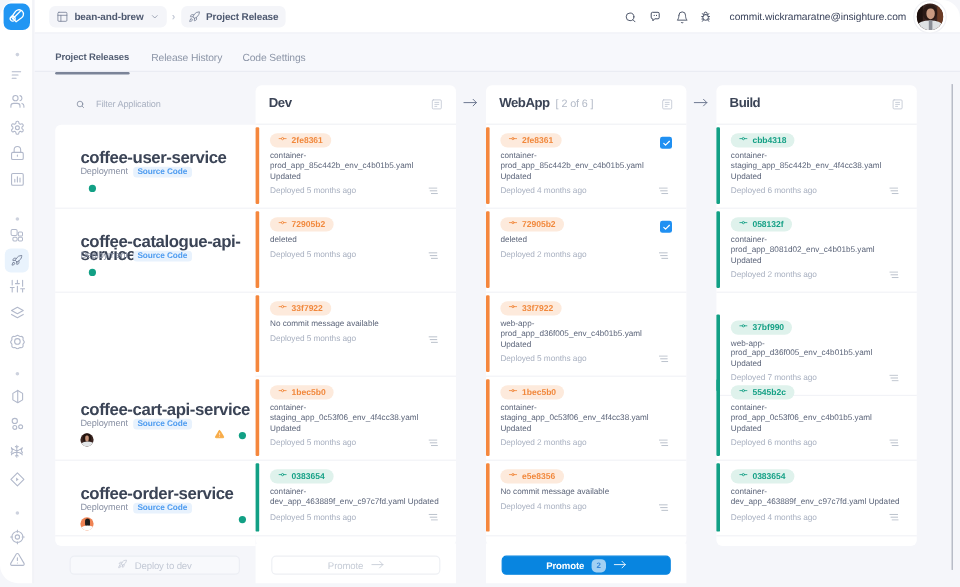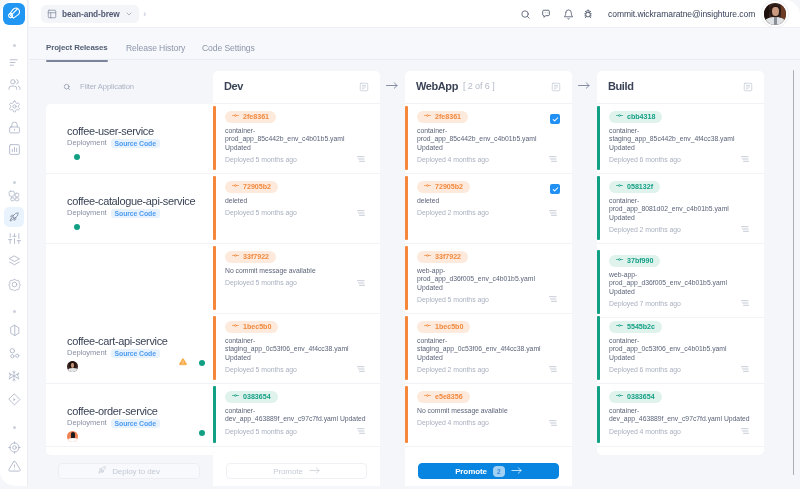--- a/index.html
+++ b/index.html
@@ -87,21 +87,21 @@
   .filter-ph { font-size:7.6px; color:#a9b1c1; letter-spacing:-0.1px; line-height:10px;}
   .app-card {
     position:absolute; left:17px; top:44px; width:167px; height:351px;
     background:#fff; border-radius:5px 0 0 5px;
   }
   .app-row {
     position:absolute; left:0; width:167px; height:70px;
     border-bottom:1px solid #f2f3f7;
   }
   .app-row.last { height:63px; border-bottom:1px solid #f2f3f7; }
-  .app-name { position:absolute; left:21px; top:22px; font-size:11px; font-weight:400; color:#3b4456; letter-spacing:-0.35px; line-height:11px;}
+  .app-name { position:absolute; left:21px; top:22px; font-size:14px; font-weight:700; color:#3b4456; letter-spacing:-0.35px; line-height:11px;}
   .app-meta { position:absolute; left:21px; top:34px; display:flex; align-items:center; gap:4px; height:10px;}
   .app-type { font-size:7.6px; color:#8890a3; letter-spacing:-0.1px; line-height:10px;}
   .app-badge {
     font-size:6.9px; color:#4e9cf0; background:#e8f2fd; border-radius:3px; font-weight:700;
     padding:0 4px; letter-spacing:-0.1px; line-height:9px; height:9px; display:flex; align-items:center;
   }
   .app-avatar { position:absolute; left:21px; top:47px; width:11px; height:11px; border-radius:50%;
      overflow:hidden; background:#3a2420; }
   .app-avatar.av-orange { background:#ef8354; }
   .app-avatar i { position:absolute; display:block; }
@@ -325,20 +325,31 @@
           </svg>
         </span>
       <span>bean-and-brew</span>
       <span class="ci">
           <svg width="8" height="8" viewBox="0 0 24 24" fill="none" stroke="currentColor" stroke-width="1.7" stroke-linecap="round" stroke-linejoin="round">
             <path d="m6 9 6 6 6-6"></path>
           </svg>
         </span>
     </div>
     <span class="crumb-sep">›</span>
+    <div class="crumb crumb2">
+      <span class="ci">
+          <svg width="10" height="10" viewBox="0 0 24 24" fill="none" stroke="currentColor" stroke-width="1.7" stroke-linecap="round" stroke-linejoin="round">
+            <path d="M4.5 16.5c-1.5 1.26-2 5-2 5s3.74-.5 5-2c.71-.84.7-2.13-.09-2.91a2.18 2.18 0 0 0-2.91-.09z"></path>
+            <path d="m12 15-3-3a22 22 0 0 1 2-3.95A12.88 12.88 0 0 1 22 2c0 2.72-.78 7.5-6 11a22.35 22.35 0 0 1-4 2z"></path>
+            <path d="M9 12H4s.55-3.03 2-4c1.62-1.08 5 0 5 0"></path>
+            <path d="M12 15v5s3.03-.55 4-2c1.08-1.62 0-5 0-5"></path>
+          </svg>
+        </span>
+      <span>Project Release</span>
+    </div>
     <div class="topbar-right">
       <span class="tb-icon i0">
           <svg width="11" height="11" viewBox="0 0 24 24" fill="none" stroke="currentColor" stroke-width="1.7" stroke-linecap="round" stroke-linejoin="round">
             <circle cx="11" cy="11" r="7"></circle>
             <path d="m20 20-3.5-3.5"></path>
           </svg>
         </span>
       <span class="tb-icon i1">
           <svg width="10" height="10" viewBox="0 0 24 24" fill="none" stroke="currentColor" stroke-width="2" stroke-linecap="round" stroke-linejoin="round">
             <path d="M4 5.5A2.5 2.5 0 0 1 6.5 3h11A2.5 2.5 0 0 1 20 5.5v8a2.5 2.5 0 0 1-2.5 2.5H11l-3.6 4v-4H6.5A2.5 2.5 0 0 1 4 13.5z"></path>
@@ -722,21 +733,21 @@
             </div>
             <div class="cfoot" style="top:50.900000000000006px">
               <span class="cdep">Deployed 2 months ago</span>
               <span class="clog">
                 <svg width="8" height="6" viewBox="0 0 16 12" fill="none" stroke="currentColor" stroke-width="1.6" stroke-linecap="round">
                   <path d="M1 1.4h13M3 6h11M5 10.6h10"></path>
                 </svg>
               </span>
             </div>
           </div>
-          <div class="env-cell" style="top:188px">
+          <div class="env-cell" style="top:200px">
             <span class="env-bar" style="background:#12a085"></span>
             <span class="hash green"><span><svg width="7" height="7" viewBox="0 0 24 24" fill="none" stroke="currentColor" stroke-width="2.4" stroke-linecap="round" stroke-linejoin="round">
                   <circle cx="12" cy="12" r="3.2"></circle>
                   <path d="M1.5 12h7.3M15.2 12h7.3"></path>
                 </svg></span>37bf990</span>
             <div class="cmsg">
               <span class="cml">web-app-</span>
               <span class="cml">prod_app_d36f005_env_c4b01b5.yaml</span>
               <span class="cml">Updated</span>
             </div>

